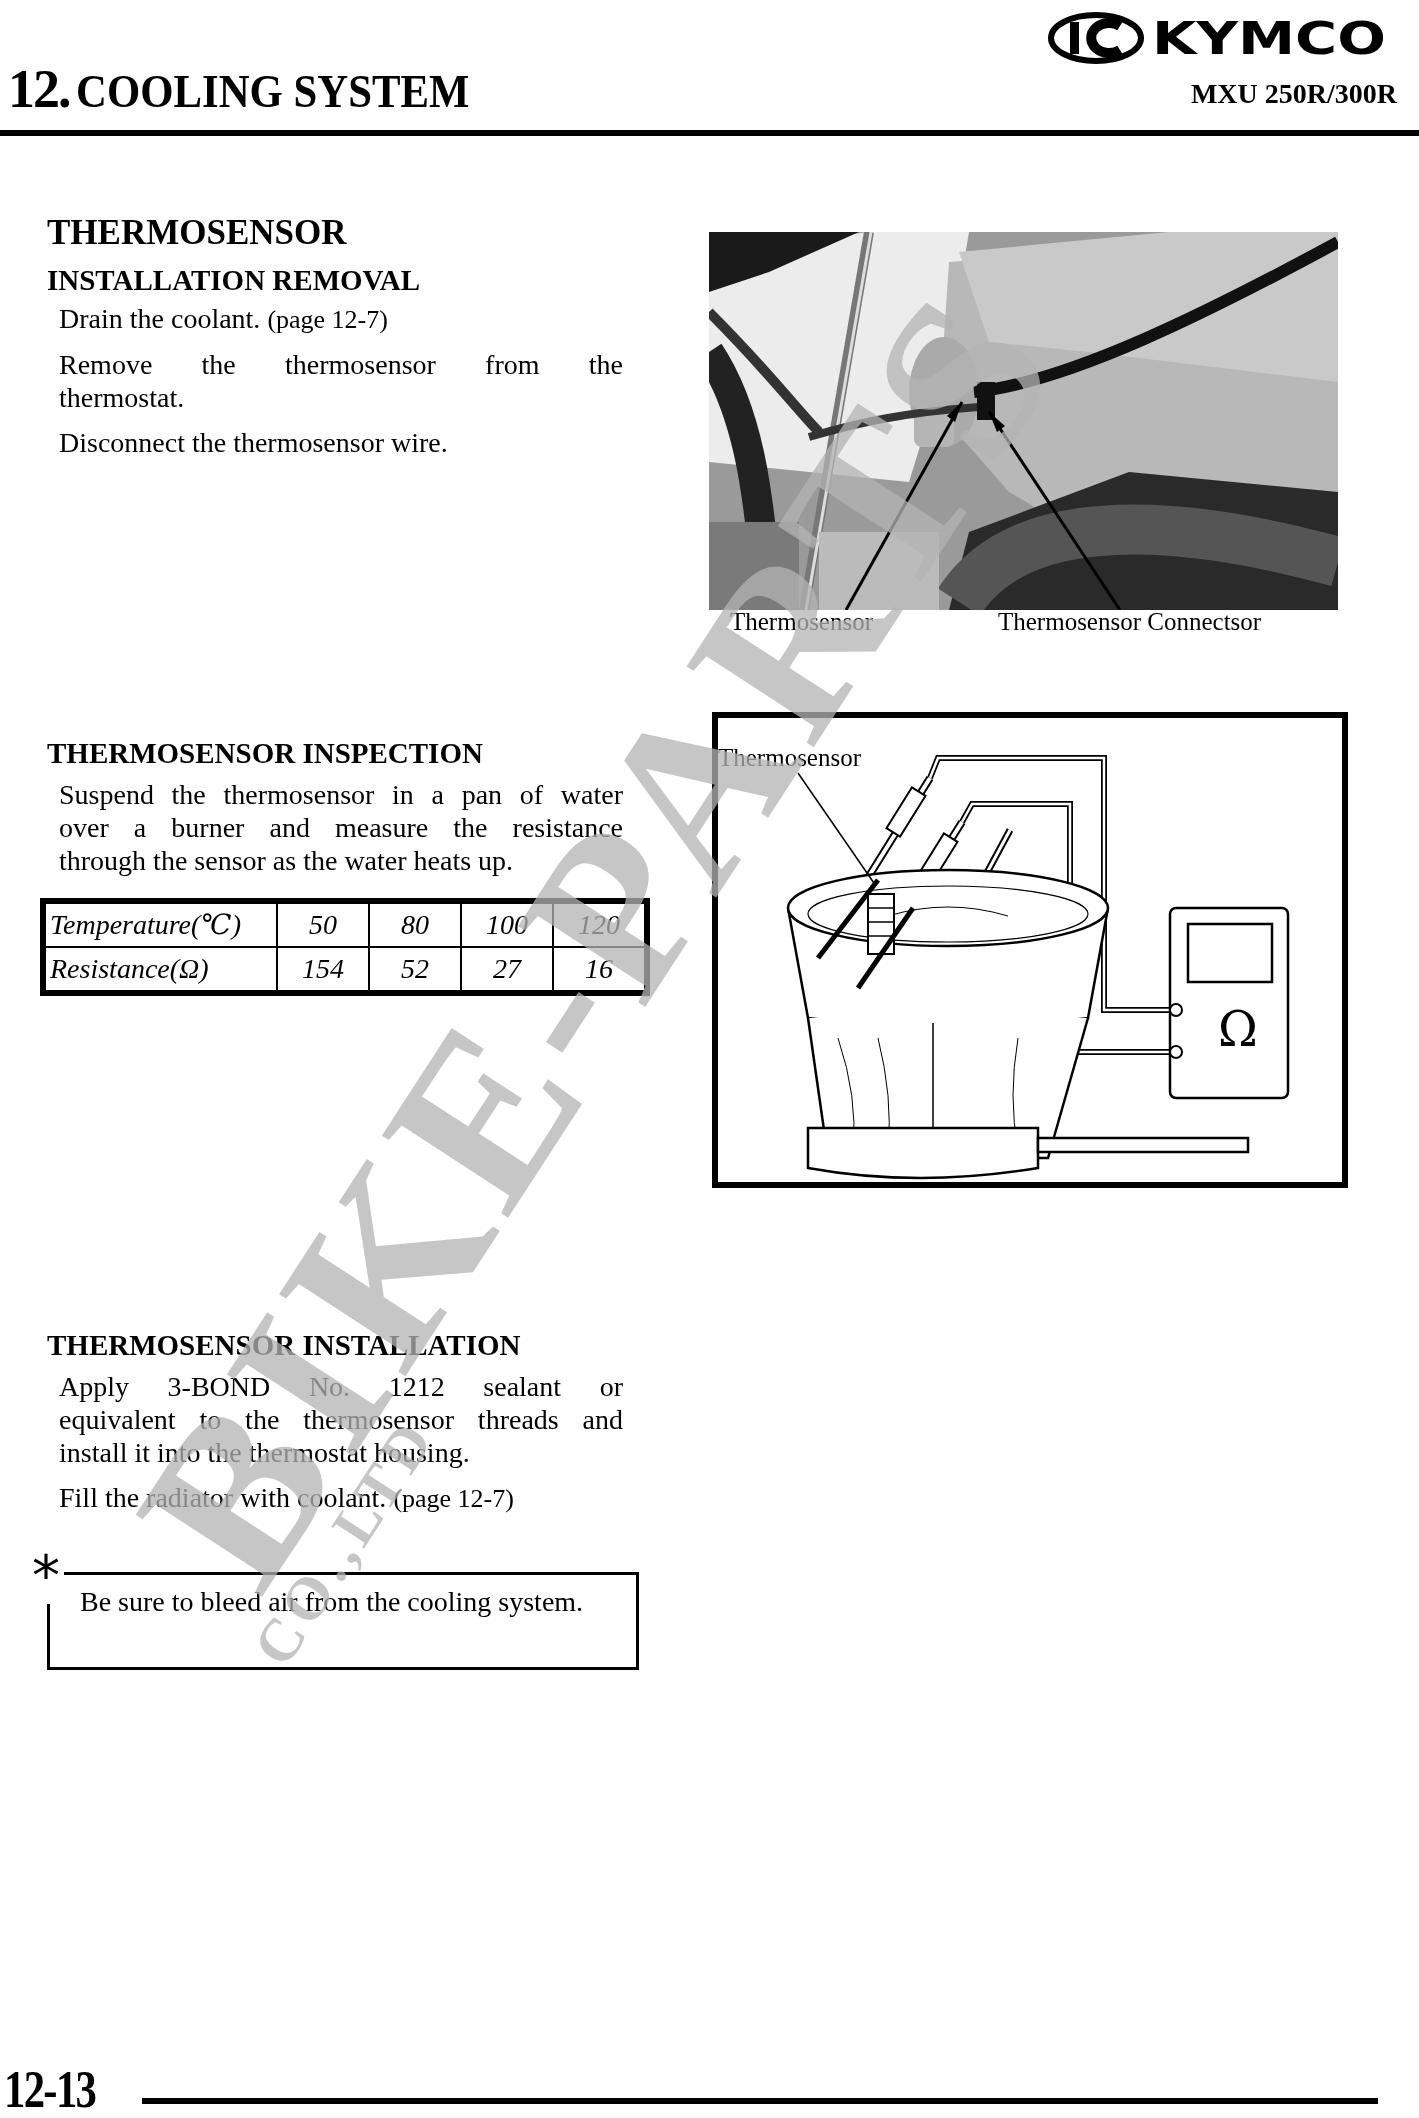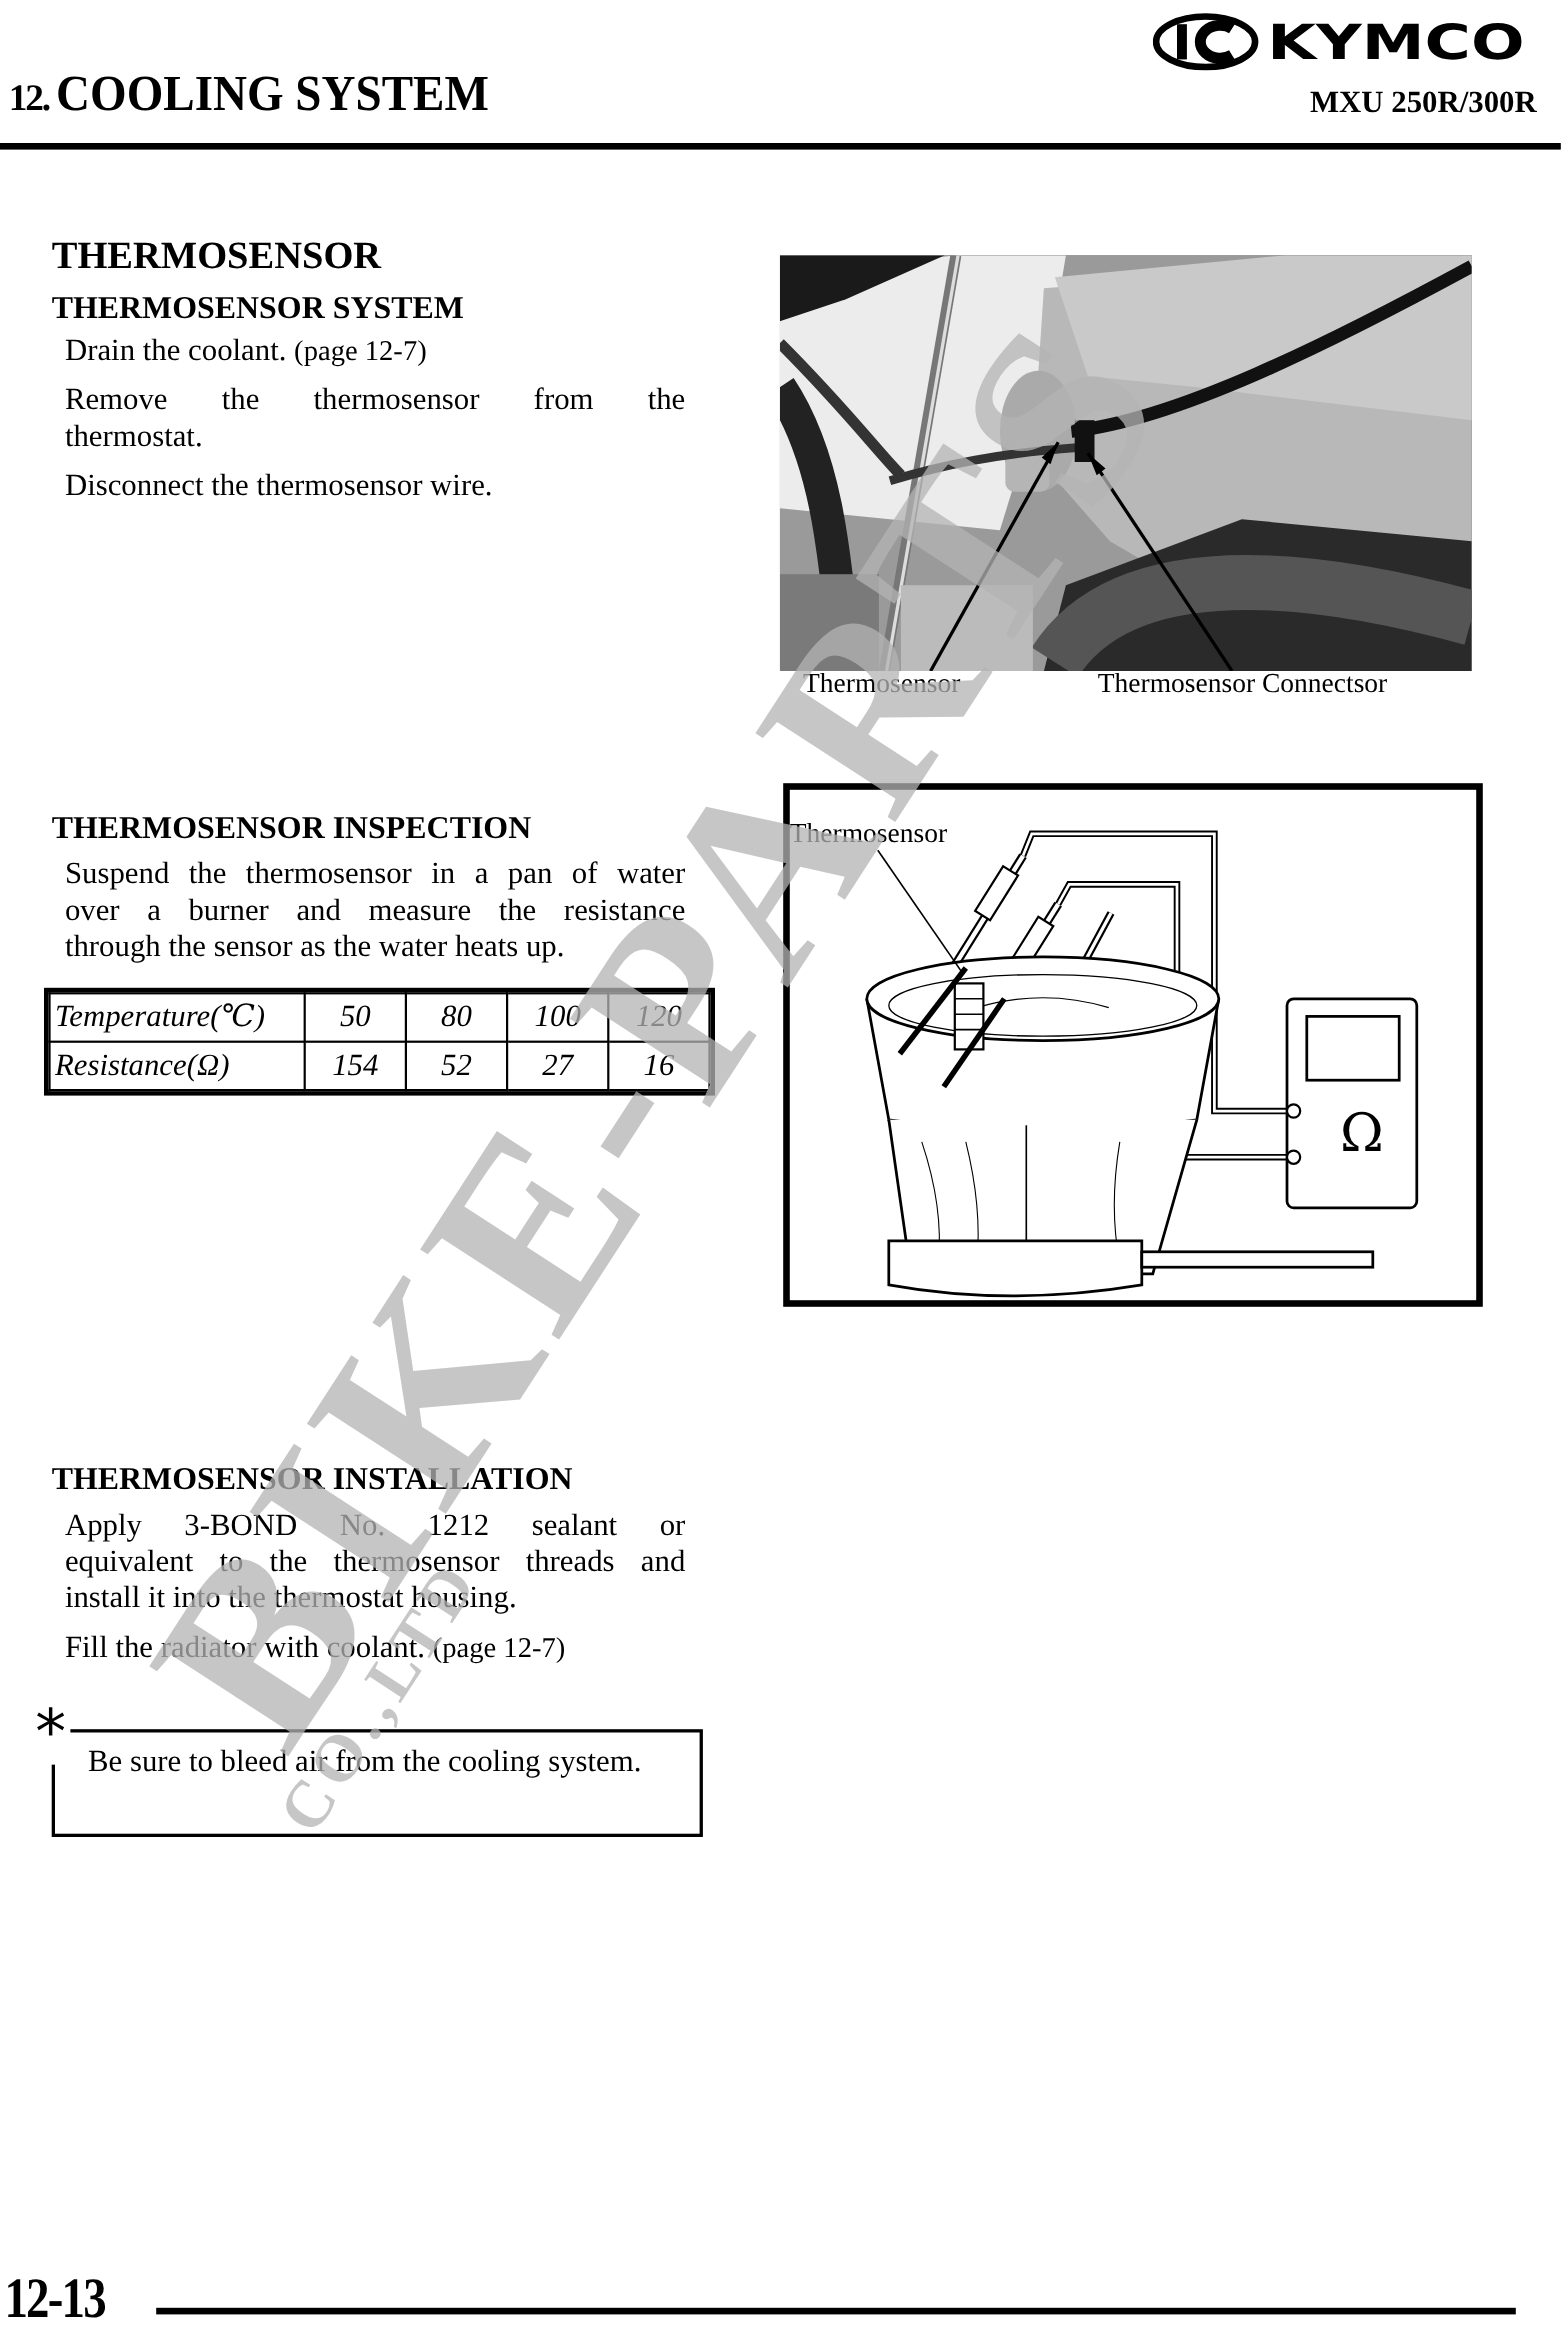--- a/index.html
+++ b/index.html
@@ -4,21 +4,21 @@
 <style>
   html, body { margin: 0; padding: 0; background: #ffffff; }
   body {
     width: 1419px; height: 2118px; position: relative; overflow: hidden;
     font-family: "Liberation Serif", "DejaVu Serif", serif; color: #000;
   }
   .abs { position: absolute; }
 
   
   .chapter-title { left: 8px; top: 62px; font-weight: bold; white-space: nowrap; line-height: 1; }
-  .chapter-title .num { font-size: 34px; letter-spacing: -2px; }
+  .chapter-title .num { font-size: 54px; letter-spacing: -2px; }
   .chapter-title .txt { font-size: 46px; margin-left: 6px; transform: scaleX(0.93); display: inline-block; transform-origin: left; }
   .header-rule { left: 0; top: 130px; width: 1419px; height: 6px; background: #000; }
   .logo { left: 1048px; top: 8px; width: 342px; height: 56px; }
   .model { right: 22px; top: 78px; font-size: 28px; font-weight: bold; white-space: nowrap; }
 
   
   .col { left: 47px; width: 588px; }
   h2.sec { margin: 0; font-size: 35px; font-weight: bold; line-height: 1.1; }
   h3.sub { margin: 0; font-size: 29px; font-weight: bold; line-height: 1.1; }
   p.body { margin: 12px; font-size: 28px; line-height: 33px; text-align: justify; text-align-last: left; }
@@ -66,21 +66,21 @@
     <path d="M72 18 A18 15 0 1 0 72 42" fill="none" stroke="#000" stroke-width="10"></path>
     <text x="104" y="46" font-family="DejaVu Sans, sans-serif" font-weight="bold" font-size="44" fill="#000" textLength="234" lengthAdjust="spacingAndGlyphs">KYMCO</text>
   </svg>
 </div>
 
 <div class="abs model">MXU 250R/300R</div>
 <div class="abs header-rule"></div>
 
 <div class="abs col" style="top:214px;">
   <h2 class="sec">THERMOSENSOR</h2>
-  <h3 class="sub" style="margin-top:12px;">THERMOSENSOR SYSTEM</h3>
+  <h3 class="sub" style="margin-top:12px;">INSTALLATION REMOVAL</h3>
   <p class="body" style="margin-top:6px;">
     <span>Drain the coolant.</span> <span class="pg">(page 12-7)</span>
   </p>
   <p class="body">
     <span class="just">Remove the thermosensor from the</span>
     <span>thermostat.</span>
   </p>
   <p class="body" style="margin-top:8px;">Disconnect the thermosensor wire.</p>
 </div>
 

